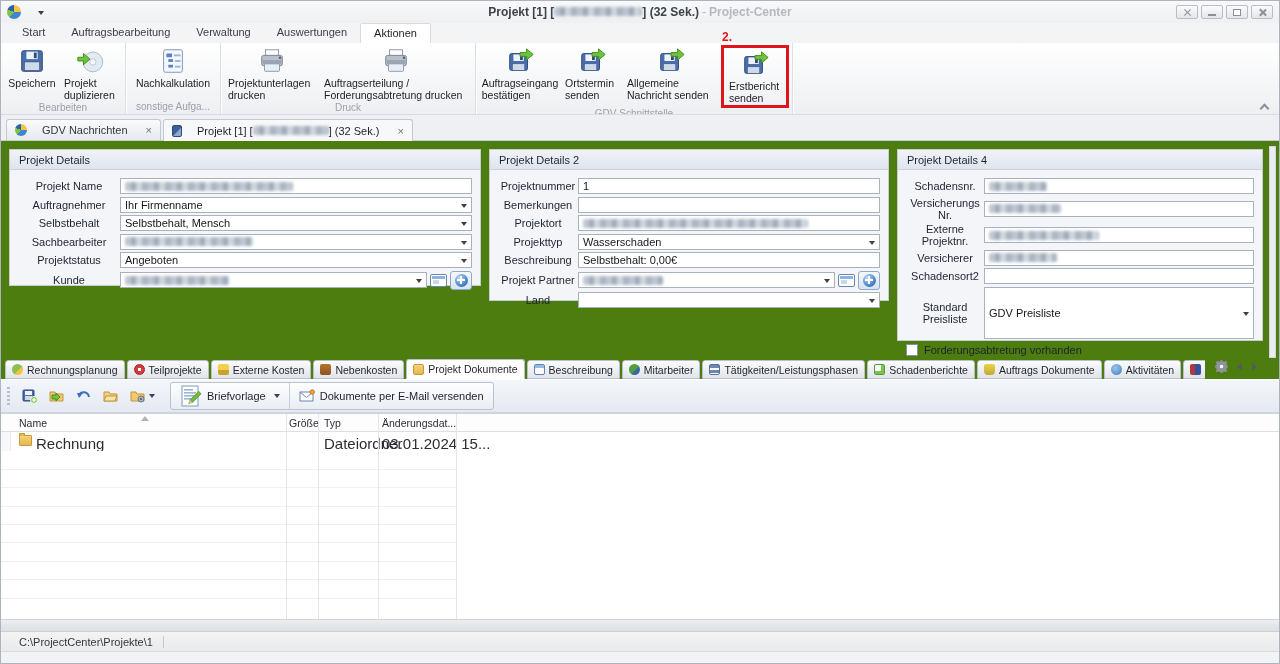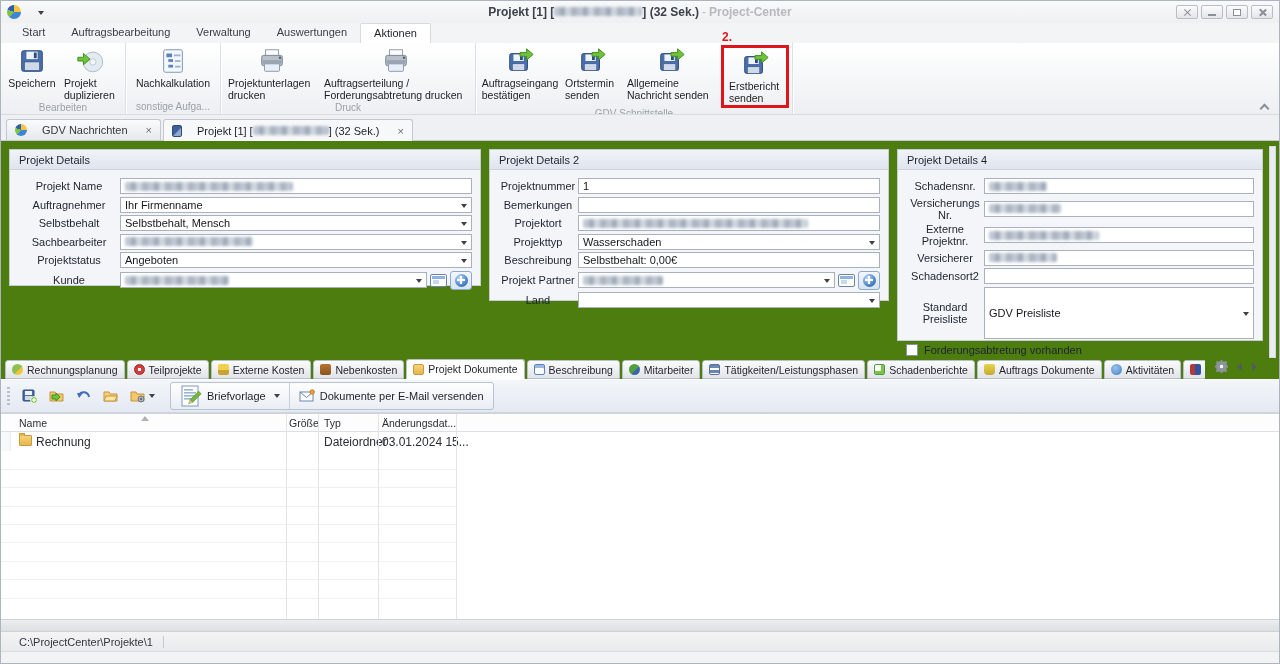--- a/index.html
+++ b/index.html
@@ -132,21 +132,21 @@
   .bigbtn{display:flex;align-items:center;gap:5px;padding:0 9px;font-size:11px;color:#1d2026;}
   .bigbtn+.bigbtn{border-left:1px solid #c7cfda;}
 
   
   .flist{position:absolute;left:0;top:272px;width:100%;height:206px;background:#fff;border-top:1px solid #cfd3da;}
   .lhead{position:relative;height:18px;border-bottom:1px solid #dcdfe4;background:#fdfdfe;font-size:10.5px;color:#2a2d33;}
   .lhead .hcell{position:absolute;top:3px;}
   .sortcaret{position:absolute;left:140px;top:2px;width:0;height:0;
              border-left:4px solid transparent;border-right:4px solid transparent;border-bottom:5px solid #aeb3ba;}
   .vline{position:absolute;top:0;bottom:0;width:1px;background:#e3e5e9;}
-  .lrow{position:relative;height:18px;font-size:12px;color:#2a2d33;}
+  .lrow{position:relative;height:18px;font-size:15px;color:#2a2d33;}
   .lrow .cell{position:absolute;top:3px;white-space:nowrap;}
   .folder-glyph{position:absolute;left:18px;top:3px;width:13px;height:11px;background:linear-gradient(#f6d27a,#e8b64c);
                 border:1px solid #c89a40;border-radius:1px;}
   .folder-glyph:before{content:"";position:absolute;left:-1px;top:-3px;width:6px;height:3px;background:#e8b64c;
                 border:1px solid #c89a40;border-bottom:none;border-radius:1px 1px 0 0;}
   .rowlines{position:absolute;left:0;top:37px;width:455px;bottom:0;
             background:repeating-linear-gradient(#fff 0 17.5px,#eef0f2 17.5px 18.5px);}
   .gutter{position:absolute;left:0;top:0;bottom:0;width:10px;background:#f7f8f9;border-right:1px solid #ebedf0;}
 
   .hscroll{position:absolute;left:0;top:478px;width:100%;height:12px;

